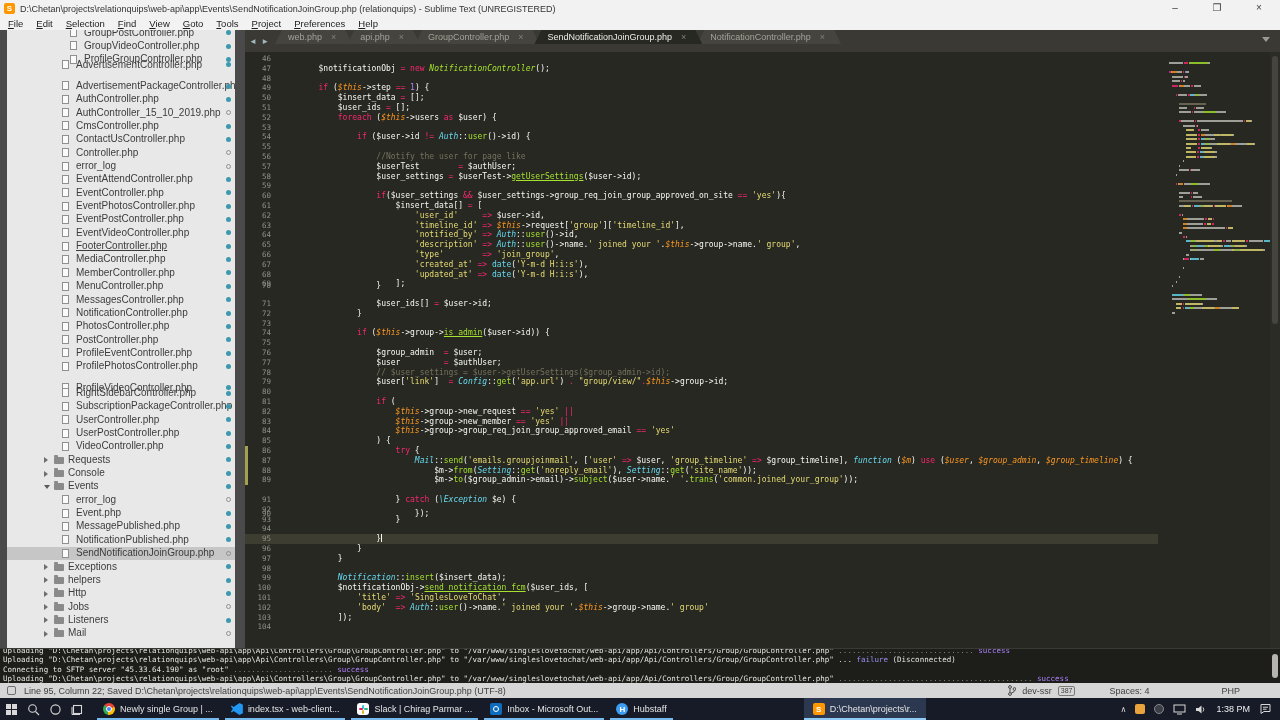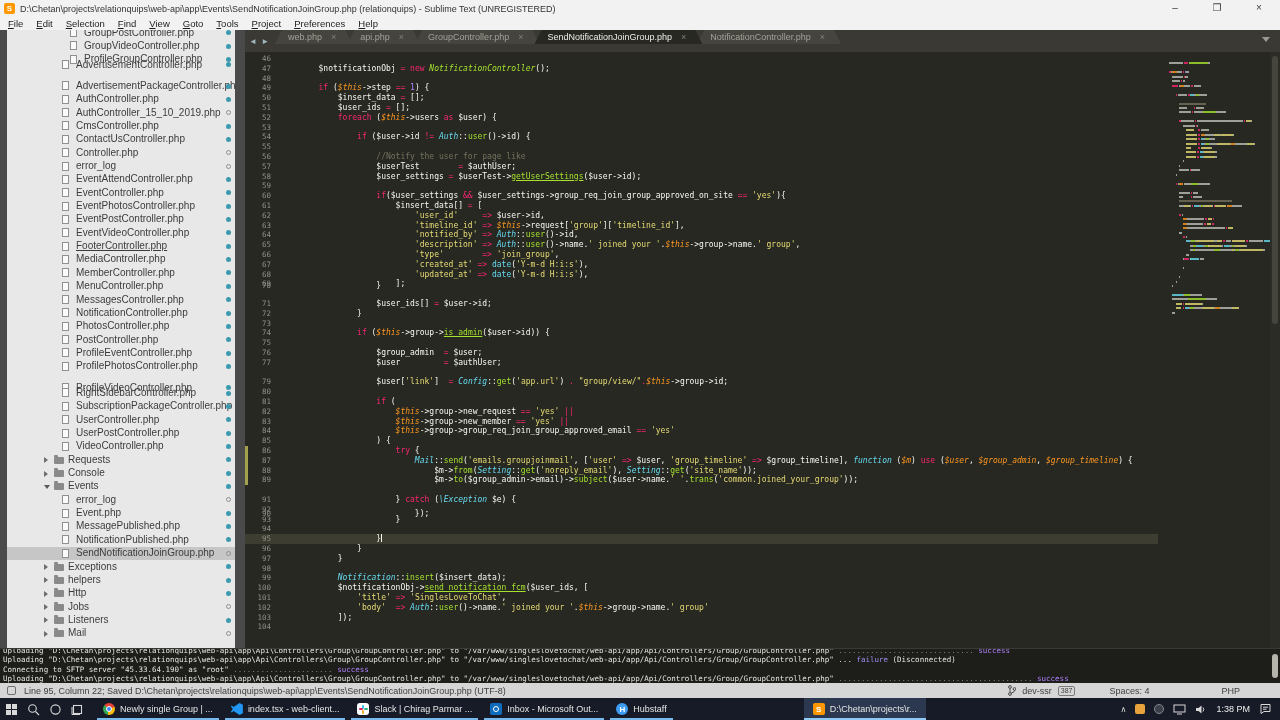--- a/index.html
+++ b/index.html
@@ -429,20 +429,21 @@
           <div class="code-row" style="top: 217.6px;"><span class="gutter-num">68</span><span class="code-text"><span class="tk-w">                            </span><span class="tk-s">'updated_at'</span><span class="tk-w"> </span><span class="tk-o">=&gt;</span><span class="tk-w"> </span><span class="tk-bi">date</span><span class="tk-w">(</span><span class="tk-s">'Y-m-d H:i:s'</span><span class="tk-w">),</span></span></div>
           <div class="code-row" style="top: 227.4px;"><span class="gutter-num">69</span><span class="code-text"><span class="tk-w">                        ];</span></span></div>
           <div class="code-row" style="top: 229px;"><span class="gutter-num">70</span><span class="code-text"><span class="tk-w">                    }</span></span></div>
           <div class="code-row" style="top: 247px;"><span class="gutter-num">71</span><span class="code-text"><span class="tk-w">                    $user_ids[] </span><span class="tk-o">=</span><span class="tk-w"> $user-&gt;id;</span></span></div>
           <div class="code-row" style="top: 256.8px;"><span class="gutter-num">72</span><span class="code-text"><span class="tk-w">                }</span></span></div>
           <div class="code-row" style="top: 266.6px;"><span class="gutter-num">73</span><span class="code-text"></span></div>
           <div class="code-row" style="top: 276.4px;"><span class="gutter-num">74</span><span class="code-text"><span class="tk-w">                </span><span class="tk-k">if</span><span class="tk-w"> (</span><span class="tk-th">$this</span><span class="tk-w">-&gt;group-&gt;</span><span class="tk-fu">is_admin</span><span class="tk-w">($user-&gt;id)) {</span></span></div>
           <div class="code-row" style="top: 286.2px;"><span class="gutter-num">75</span><span class="code-text"></span></div>
           <div class="code-row" style="top: 296px;"><span class="gutter-num">76</span><span class="code-text"><span class="tk-w">                    $group_admin  </span><span class="tk-o">=</span><span class="tk-w"> $user;</span></span></div>
           <div class="code-row" style="top: 305.8px;"><span class="gutter-num">77</span><span class="code-text"><span class="tk-w">                    $user         </span><span class="tk-o">=</span><span class="tk-w"> $authUser;</span></span></div>
+          <div class="code-row" style="top: 315.6px;"><span class="gutter-num">78</span><span class="code-text"><span class="tk-c">                    // $user_settings = $user-&gt;getUserSettings($group_admin-&gt;id);</span></span></div>
           <div class="code-row" style="top: 325.4px;"><span class="gutter-num">79</span><span class="code-text"><span class="tk-w">                    $user[</span><span class="tk-s">'link'</span><span class="tk-w">]  </span><span class="tk-o">=</span><span class="tk-w"> </span><span class="tk-cl">Config</span><span class="tk-w">::</span><span class="tk-fn">get</span><span class="tk-w">(</span><span class="tk-s">'app.url'</span><span class="tk-w">) </span><span class="tk-o">.</span><span class="tk-w"> </span><span class="tk-s">"group/view/"</span><span class="tk-o">.</span><span class="tk-th">$this</span><span class="tk-w">-&gt;group-&gt;id;</span></span></div>
           <div class="code-row" style="top: 335.2px;"><span class="gutter-num">80</span><span class="code-text"></span></div>
           <div class="code-row" style="top: 345px;"><span class="gutter-num">81</span><span class="code-text"><span class="tk-w">                    </span><span class="tk-k">if</span><span class="tk-w"> (</span></span></div>
           <div class="code-row" style="top: 354.8px;"><span class="gutter-num">82</span><span class="code-text"><span class="tk-w">                        </span><span class="tk-th">$this</span><span class="tk-w">-&gt;group-&gt;new_request </span><span class="tk-o">==</span><span class="tk-w"> </span><span class="tk-s">'yes'</span><span class="tk-w"> </span><span class="tk-o">||</span></span></div>
           <div class="code-row" style="top: 364.6px;"><span class="gutter-num">83</span><span class="code-text"><span class="tk-w">                        </span><span class="tk-th">$this</span><span class="tk-w">-&gt;group-&gt;new_member </span><span class="tk-o">==</span><span class="tk-w"> </span><span class="tk-s">'yes'</span><span class="tk-w"> </span><span class="tk-o">||</span></span></div>
           <div class="code-row" style="top: 374.4px;"><span class="gutter-num">84</span><span class="code-text"><span class="tk-w">                        </span><span class="tk-th">$this</span><span class="tk-w">-&gt;group-&gt;group_req_join_group_approved_email </span><span class="tk-o">==</span><span class="tk-w"> </span><span class="tk-s">'yes'</span></span></div>
           <div class="code-row" style="top: 384.2px;"><span class="gutter-num">85</span><span class="code-text"><span class="tk-w">                    ) {</span></span></div>
           <div class="code-row" style="top: 394px;"><span class="gutter-num">86</span><span class="code-text"><span class="tk-w">                        </span><span class="tk-k">try</span><span class="tk-w"> {</span></span></div>
           <div class="code-row" style="top: 403.8px;"><span class="gutter-num">87</span><span class="code-text"><span class="tk-w">                            </span><span class="tk-cl">Mail</span><span class="tk-w">::</span><span class="tk-fn">send</span><span class="tk-w">(</span><span class="tk-s">'emails.groupjoinmail'</span><span class="tk-w">, [</span><span class="tk-s">'user'</span><span class="tk-w"> </span><span class="tk-o">=&gt;</span><span class="tk-w"> $user, </span><span class="tk-s">'group_timeline'</span><span class="tk-w"> </span><span class="tk-o">=&gt;</span><span class="tk-w"> $group_timeline], </span><span class="tk-kf">function</span><span class="tk-w"> (</span><span class="tk-pm">$m</span><span class="tk-w">) </span><span class="tk-k">use</span><span class="tk-w"> (</span><span class="tk-pm">$user</span><span class="tk-w">, </span><span class="tk-pm">$group_admin</span><span class="tk-w">, </span><span class="tk-pm">$group_timeline</span><span class="tk-w">) {</span></span></div>
           <div class="code-row" style="top: 413.6px;"><span class="gutter-num">88</span><span class="code-text"><span class="tk-w">                                $m-&gt;</span><span class="tk-fn">from</span><span class="tk-w">(</span><span class="tk-cl">Setting</span><span class="tk-w">::</span><span class="tk-fn">get</span><span class="tk-w">(</span><span class="tk-s">'noreply_email'</span><span class="tk-w">), </span><span class="tk-cl">Setting</span><span class="tk-w">::</span><span class="tk-fn">get</span><span class="tk-w">(</span><span class="tk-s">'site_name'</span><span class="tk-w">));</span></span></div>

